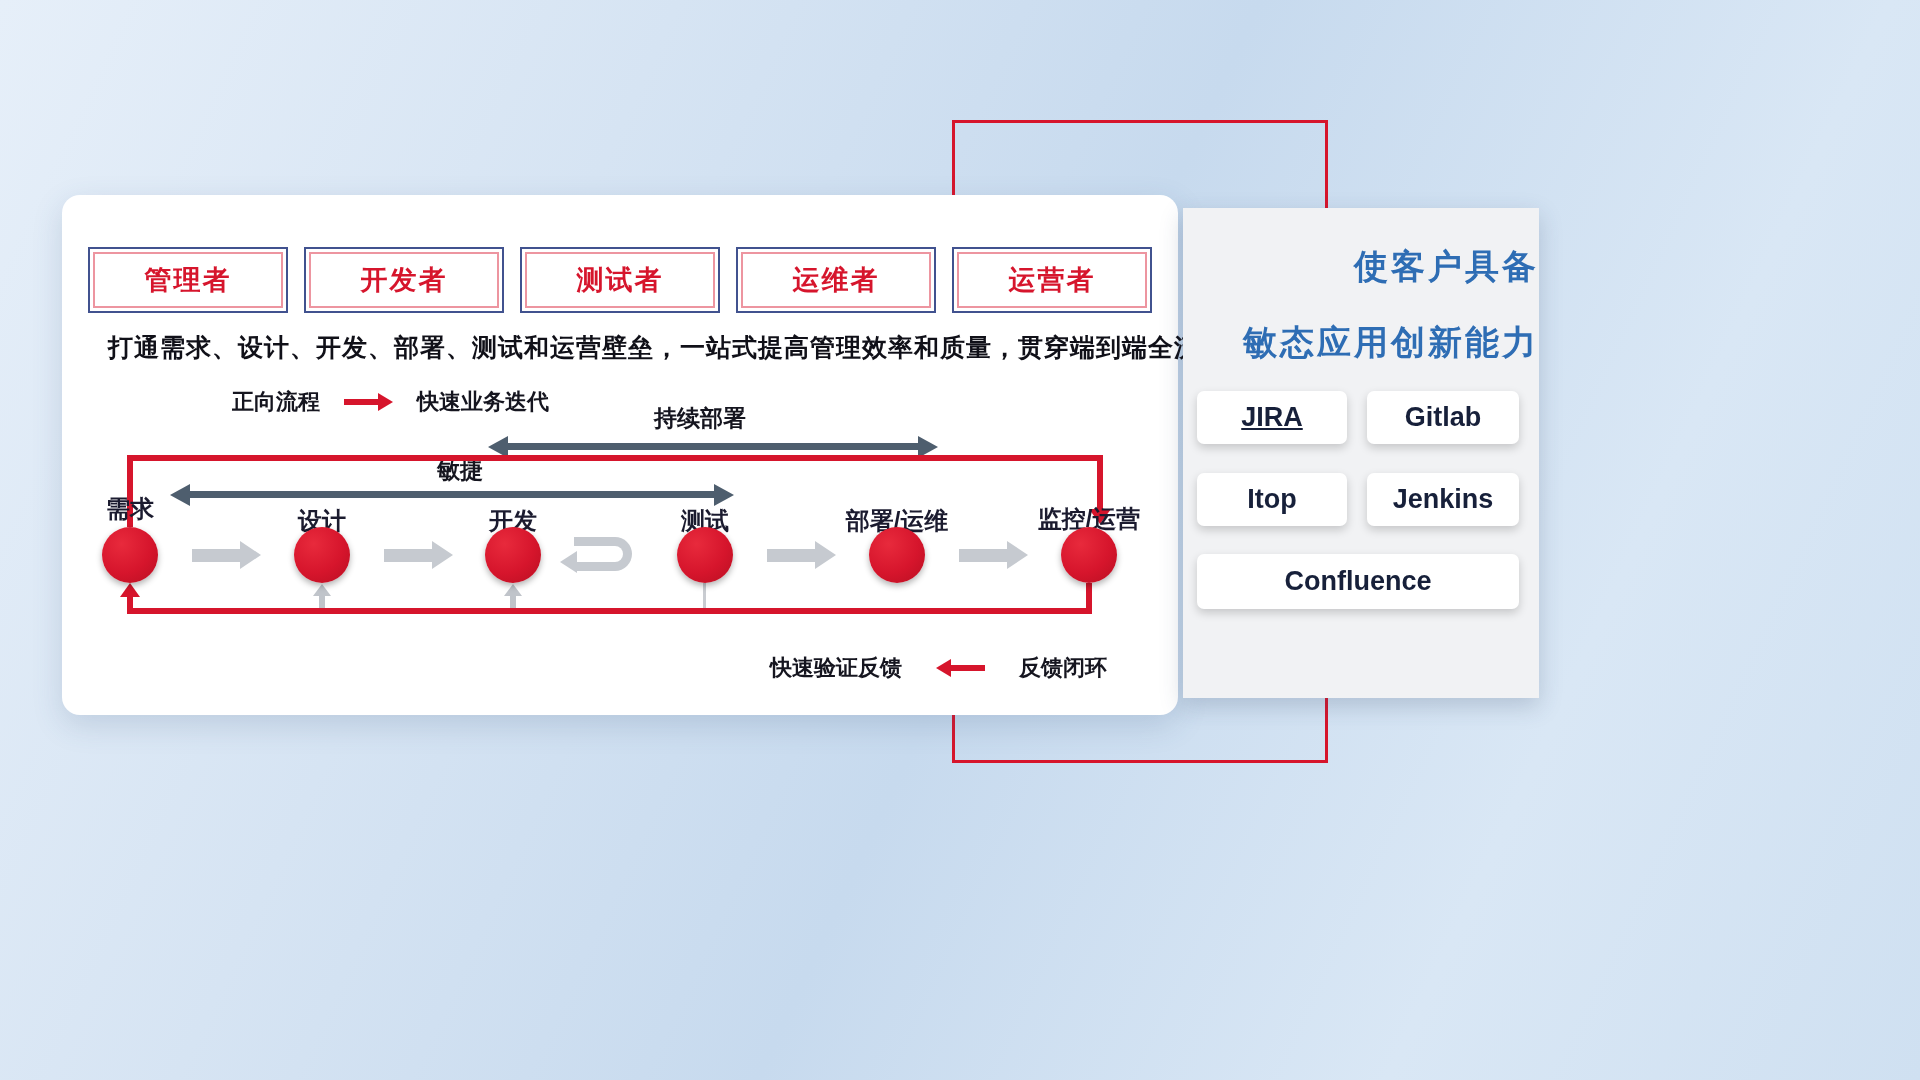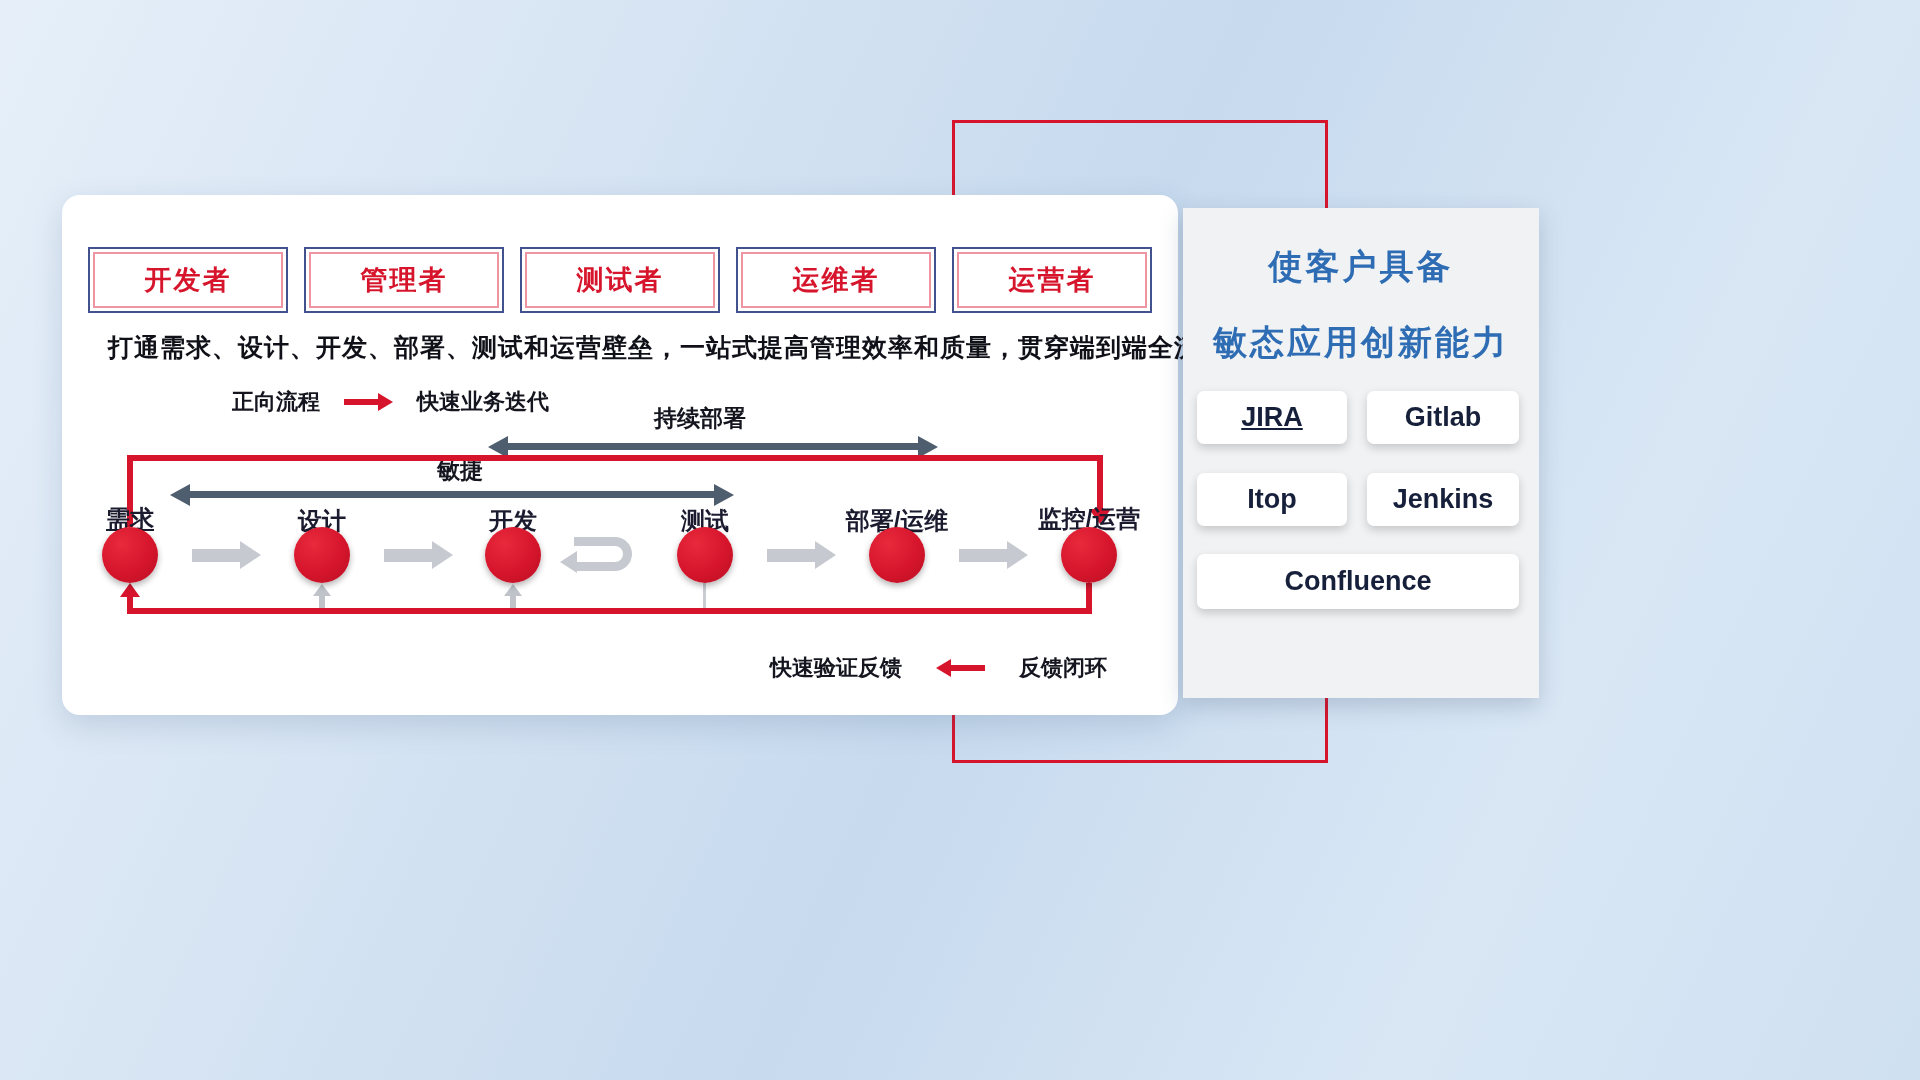--- a/index.html
+++ b/index.html
@@ -59,43 +59,43 @@
 
   .loop-icon-body{width:58px;height:34px;border:9px solid #c6cad0;border-left:none;border-radius:0 18px 18px 0;box-sizing:border-box;}
   .loop-icon-head{width:0;height:0;border-top:11px solid transparent;border-bottom:11px solid transparent;border-right:17px solid #c6cad0;}
 
   .gray-up-stem{width:6px;background:#c0c4ca;}
   .gray-up-head{width:0;height:0;border-left:9px solid transparent;border-right:9px solid transparent;border-bottom:12px solid #c0c4ca;}
   .gray-thin-line{width:3px;background:#c9ccd1;}
 
   
   .panel{background:#f1f2f4;box-shadow:0 8px 22px rgba(50,70,100,.22);z-index:3;}
-  .panel-title{font-size:34px;font-weight:bold;color:#2e6db4;letter-spacing:3px;text-align:center;white-space:nowrap;}
+  .panel-title{font-size:34px;font-weight:bold;color:#2e6db4;letter-spacing:3px;text-align:right;white-space:nowrap;}
   .tool-btn{
     background:#ffffff;border-radius:7px;
     box-shadow:0 4px 10px rgba(0,0,0,.18);
     display:flex;align-items:center;justify-content:center;
     font-size:27px;font-weight:bold;color:#17203a;
   }
 </style>
 </head>
 <body>
 
 <div id="stage">
 
   <div class="abs red-rect" style="left:952px;top:120px;width:370px;height:637px;"></div>
 
   <div class="abs card" style="left:62px;top:195px;width:1116px;height:520px;">
 
     <div class="abs role-row" style="left:26px;top:52px;width:1064px;">
       <div class="role-box">
-          <span>开发者</span>
+          <span>管理者</span>
         </div>
       <div class="role-box">
-          <span>管理者</span>
+          <span>开发者</span>
         </div>
       <div class="role-box">
           <span>测试者</span>
         </div>
       <div class="role-box">
           <span>运维者</span>
         </div>
       <div class="role-box">
           <span>运营者</span>
         </div>
@@ -131,21 +131,21 @@
     <div class="abs redline" style="left:65px;top:413px;width:965px;height:6px;"></div>
     <div class="abs redline" style="left:65px;top:401px;width:6px;height:14px;"></div>
     <div class="abs red-tri-up" style="left:58px;top:388px;"></div>
 
     <div class="abs gray-up-head" style="left:251px;top:389px;"></div>
     <div class="abs gray-up-stem" style="left:257px;top:401px;height:12px;"></div>
     <div class="abs gray-up-head" style="left:442px;top:389px;"></div>
     <div class="abs gray-up-stem" style="left:448px;top:401px;height:12px;"></div>
     <div class="abs gray-thin-line" style="left:641px;top:388px;height:25px;"></div>
 
-    <div class="abs node-label" style="left:-12px;top:308px;width:160px;text-decoration:underline;">需求</div>
+    <div class="abs node-label" style="left:-12px;top:298px;width:160px;">需求</div>
     <div class="abs node-label" style="left:180px;top:310px;width:160px;">设计</div>
     <div class="abs node-label" style="left:371px;top:310px;width:160px;">开发</div>
     <div class="abs node-label" style="left:563px;top:310px;width:160px;">测试</div>
     <div class="abs node-label" style="left:755px;top:310px;width:160px;">部署/运维</div>
     <div class="abs node-label" style="left:947px;top:308px;width:160px;">监控/运营</div>
 
     <div class="abs node-circle" style="left:40px;top:332px;"></div>
     <div class="abs node-circle" style="left:232px;top:332px;"></div>
     <div class="abs node-circle" style="left:423px;top:332px;"></div>
     <div class="abs node-circle" style="left:615px;top:332px;"></div>

